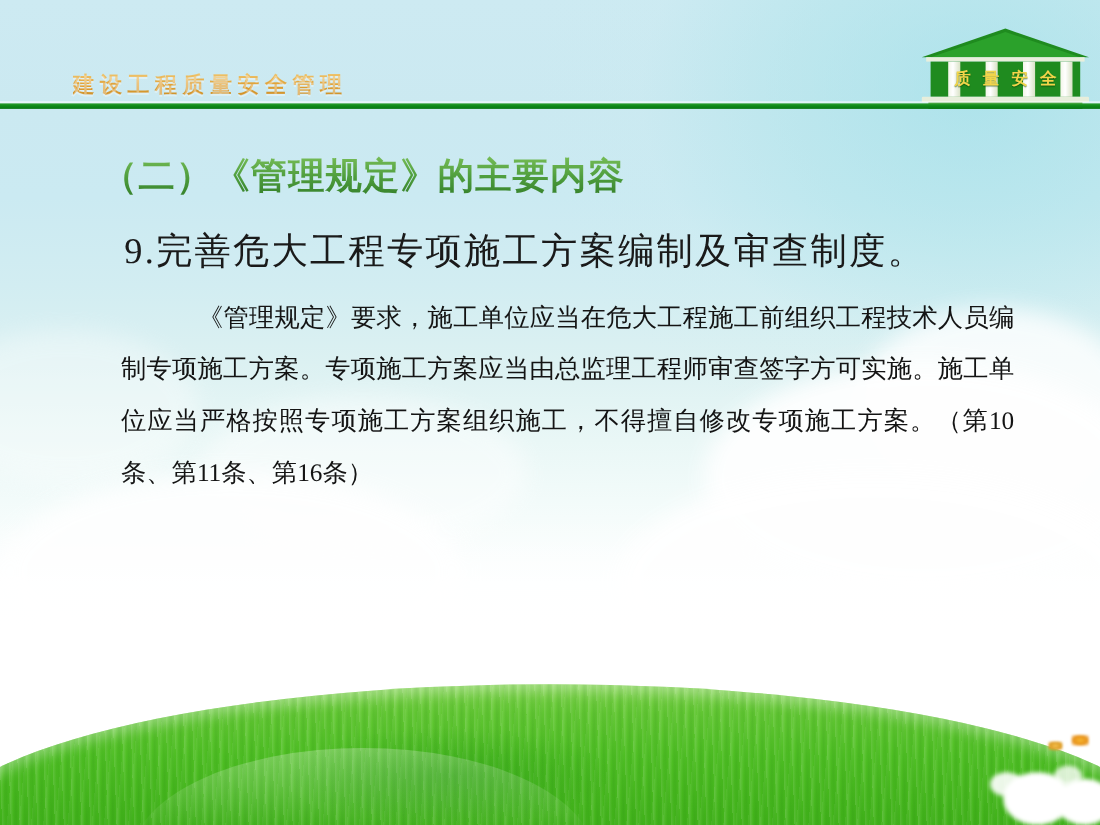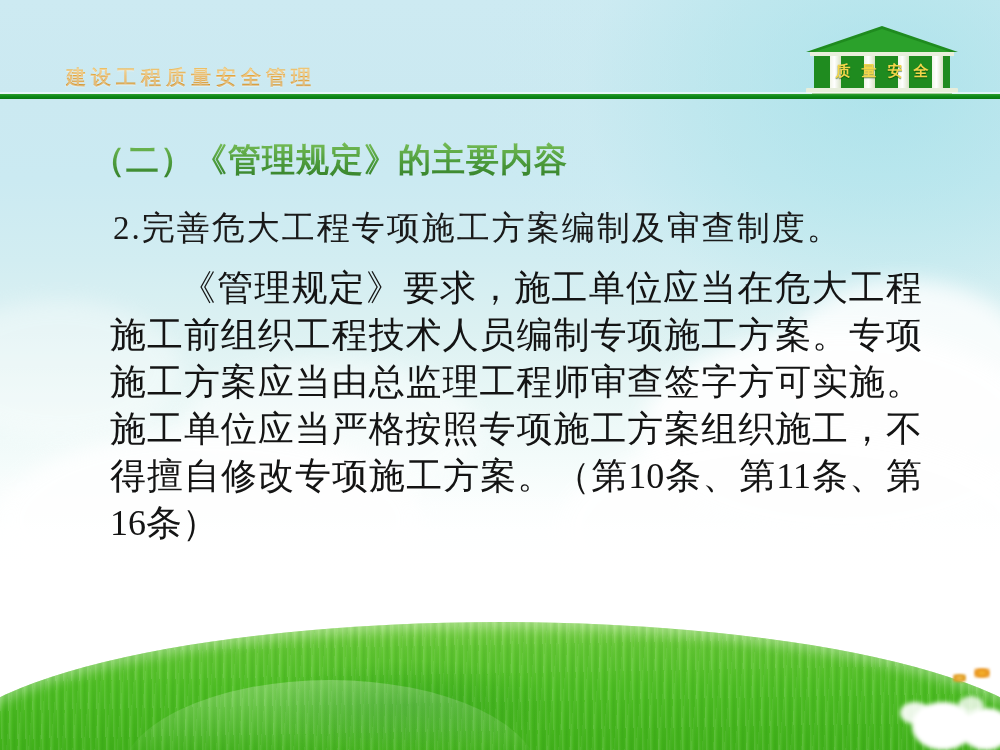--- a/index.html
+++ b/index.html
@@ -182,21 +182,21 @@
   .header-rule-hl {
     position: absolute;
     left: 0; top: 92px;
     width: 1000px; height: 2px;
     background: rgba(255,255,255,.55);
   }
 
   
   .logo {
     position: absolute;
-    left: 806px; top: 26px;
+    left: 838px; top: 26px;
     width: 152px; height: 72px;
   }
   .logo-pediment {
     position: absolute;
     left: 0; top: 0;
     width: 0; height: 0;
     border-left: 76px solid transparent;
     border-right: 76px solid transparent;
     border-bottom: 26px solid #1f8b1f;
   }
@@ -286,21 +286,21 @@
     font-size: 33px;
     letter-spacing: 2px;
     color: #1a1a1a;
     white-space: nowrap;
   }
   .body-para {
     position: absolute;
     left: 110px; top: 165px;
     width: 812px;
     font-family: "Liberation Serif", "DejaVu Serif", serif;
-    font-size: 36px;
+    font-size: 23px;
     line-height: 47px;
     color: #141414;
     text-indent: 70px;
     text-align: justify;
     text-justify: inter-character;
   }
 </style>
 </head>
 <body>
 
@@ -347,18 +347,18 @@
       <div class="logo-text">质量安全</div>
     </div>
 
     <div class="header-rule-hl"></div>
     <div class="header-rule"></div>
   </div>
 
   <div class="content">
     <div class="section-title">（二）《管理规定》的主要内容</div>
 
-    <div class="heading-4">2.完善危大工程专项施工方案编制及审查制度。</div>
+    <div class="heading-4">9.完善危大工程专项施工方案编制及审查制度。</div>
 
     <div class="body-para">《管理规定》要求，施工单位应当在危大工程施工前组织工程技术人员编制专项施工方案。专项施工方案应当由总监理工程师审查签字方可实施。施工单位应当严格按照专项施工方案组织施工，不得擅自修改专项施工方案。（第10条、第11条、第16条）</div>
   </div>
 
 </div>
 
 </body></html>

